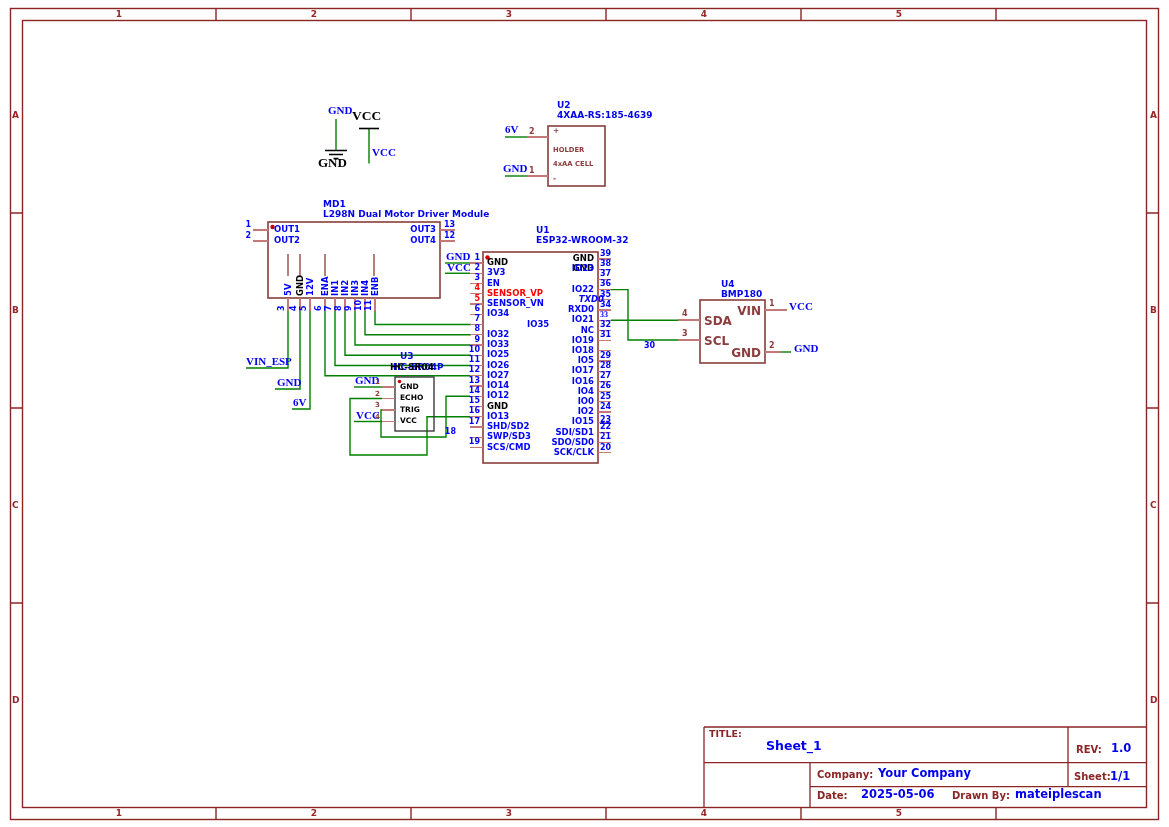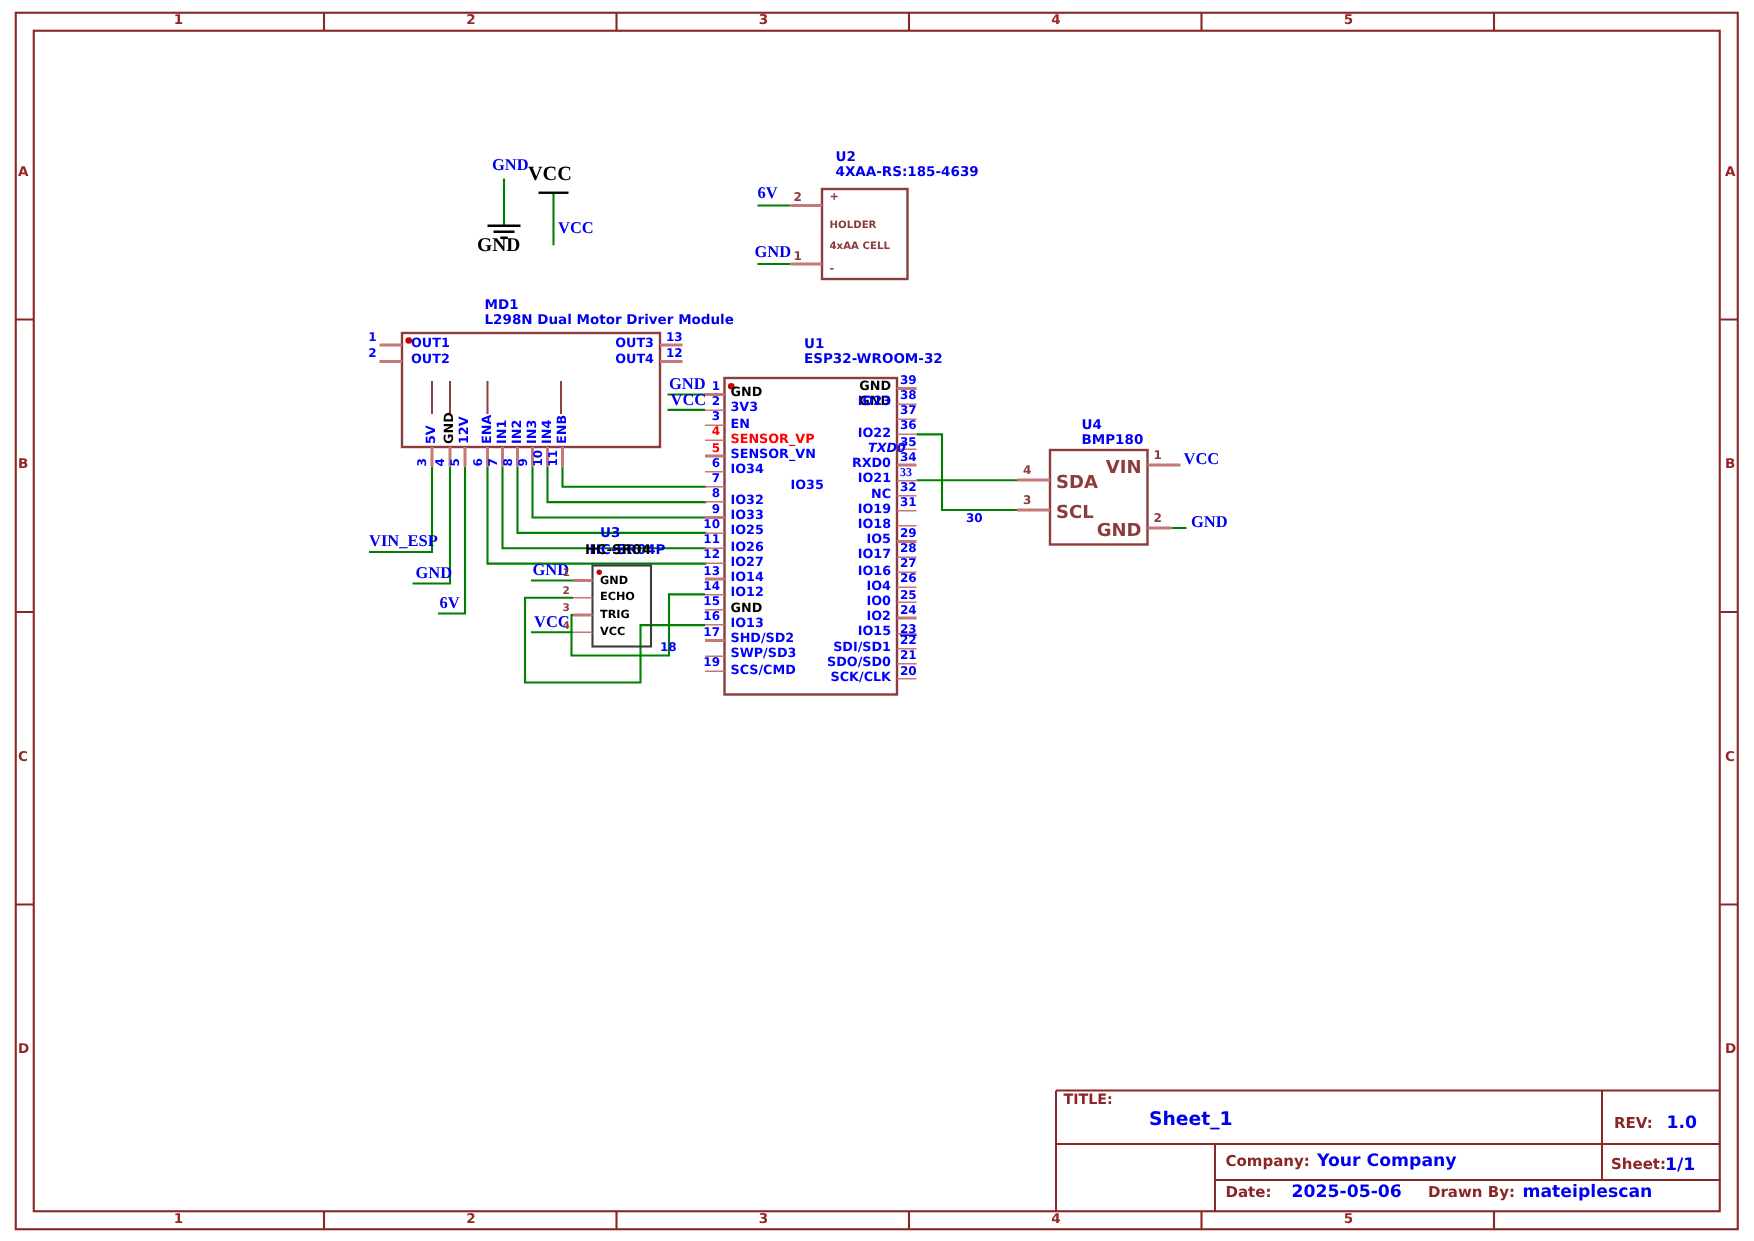--- a/index.html
+++ b/index.html
@@ -187,21 +187,21 @@
     <div class="stub" style="left: 470px; top: 405.8px; width: 13px; height: 1.4px;"></div>
     <span class="t num" style="left: 452px; top: 397.2px; width: 28px; text-align: right; color: rgb(0, 0, 255);">15</span>
     <span class="t pname" style="left: 487px; top: 401.7px; color: rgb(0, 0, 0);">GND</span>
     <div class="stub" style="left: 470px; top: 416.05px; width: 13px; height: 1.4px;"></div>
     <span class="t num" style="left: 452px; top: 407.45px; width: 28px; text-align: right; color: rgb(0, 0, 255);">16</span>
     <span class="t pname" style="left: 487px; top: 411.95px; color: rgb(0, 0, 255);">IO13</span>
     <div class="stub" style="left: 470px; top: 426.3px; width: 13px; height: 1.4px;"></div>
     <span class="t num" style="left: 452px; top: 417.7px; width: 28px; text-align: right; color: rgb(0, 0, 255);">17</span>
     <span class="t pname" style="left: 487px; top: 422.2px; color: rgb(0, 0, 255);">SHD/SD2</span>
     <div class="stub" style="left: 470px; top: 436.55px; width: 13px; height: 1.4px;"></div>
-    <span class="t num" style="left: 440px; top: 427.95px; width: 28px; text-align: left; color: rgb(0, 0, 255);">18</span>
+    <span class="t num" style="left: 428px; top: 427.95px; width: 28px; text-align: right; color: rgb(0, 0, 255);">18</span>
     <span class="t pname" style="left: 487px; top: 432.45px; color: rgb(0, 0, 255);">SWP/SD3</span>
     <div class="stub" style="left: 470px; top: 446.8px; width: 13px; height: 1.4px;"></div>
     <span class="t num" style="left: 452px; top: 438.2px; width: 28px; text-align: right; color: rgb(0, 0, 255);">19</span>
     <span class="t pname" style="left: 487px; top: 442.7px; color: rgb(0, 0, 255);">SCS/CMD</span>
     <div class="stub" style="left: 598px; top: 258.3px; width: 13px; height: 1.4px;"></div>
     <span class="t num" style="left: 600px; top: 249.7px; color: rgb(0, 0, 255);">39</span>
     <span class="t pname" style="left: 498px; top: 254.2px; width: 96px; text-align: right; color: rgb(0, 0, 0);">GND</span>
     <div class="stub" style="left: 598px; top: 268.5px; width: 13px; height: 1.4px;"></div>
     <span class="t num" style="left: 600px; top: 259.9px; color: rgb(0, 0, 255);">38</span>
     <span class="t pname" style="left: 498px; top: 264.4px; width: 96px; text-align: right; color: rgb(0, 0, 0);">GND</span>

